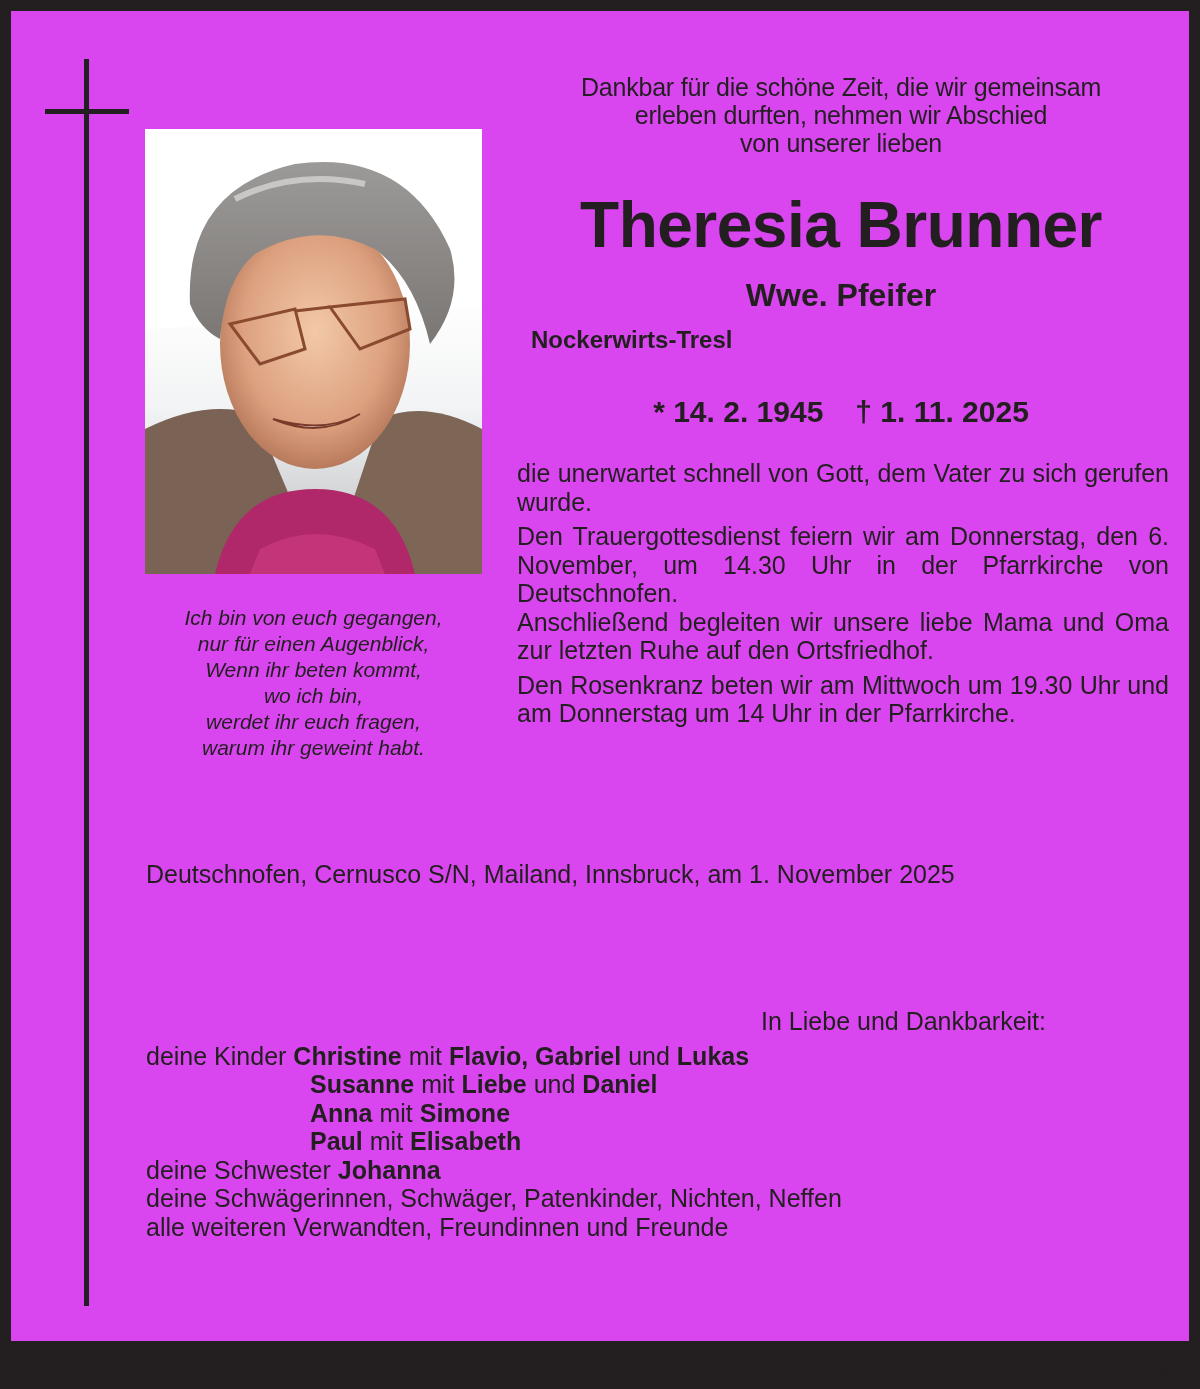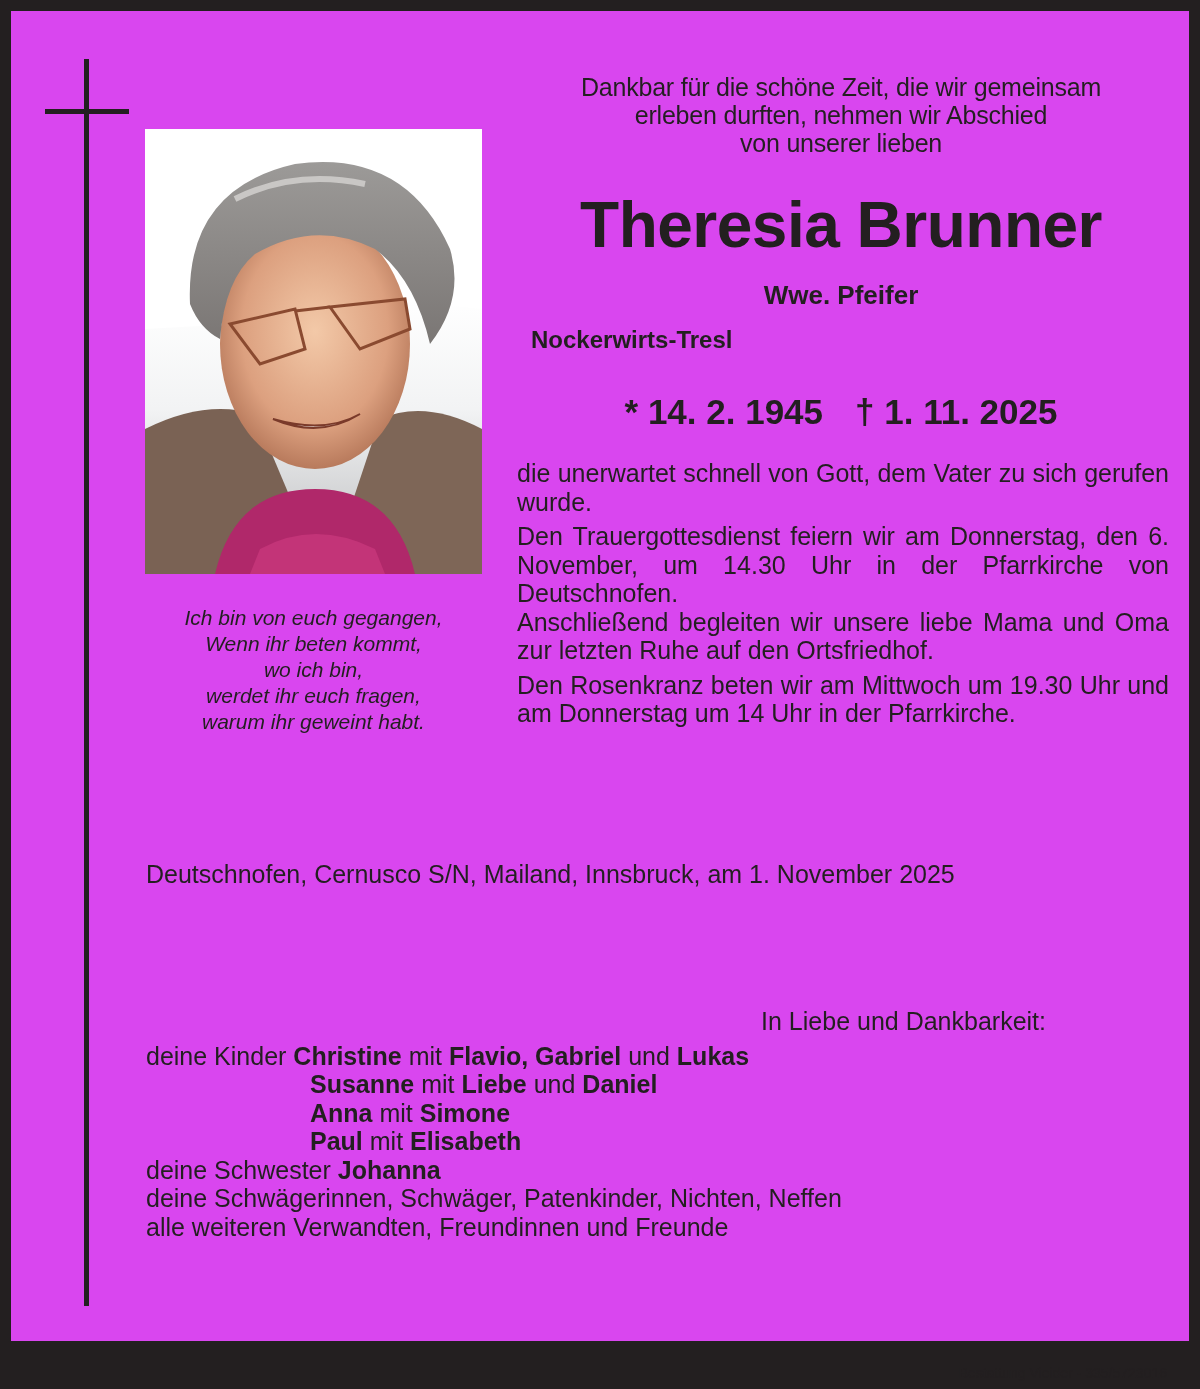--- a/index.html
+++ b/index.html
@@ -23,29 +23,29 @@
   .intro {
     left: 520px; top: 62px; width: 620px; text-align: center;
     font-size: 25px; line-height: 28px; letter-spacing: -0.2px;
   }
   .name {
     left: 520px; top: 178px; width: 620px; text-align: center;
     font-size: 64px; font-weight: bold; line-height: 72px; letter-spacing: -0.5px;
   }
   .widow {
     left: 520px; top: 264px; width: 620px; text-align: center;
-    font-size: 26px; font-weight: bold; line-height: 40px;
+    font-size: 32px; font-weight: bold; line-height: 40px;
   }
   .nick {
     left: 520px; top: 312px; width: 620px; text-align: left;
     font-size: 24px; font-weight: bold; line-height: 34px;
   }
   .dates {
     left: 520px; top: 384px; width: 620px; text-align: center;
-    font-size: 35px; font-weight: bold; line-height: 34px;
+    font-size: 30px; font-weight: bold; line-height: 34px;
   }
   .dates span + span { margin-left: 32px; }
   .body-text {
     left: 506px; top: 448px; width: 652px;
     font-size: 25px; line-height: 28.5px; text-align: justify;
   }
   .body-text p { margin: 0 0 6px 0; }
   .body-text p.tight { margin-bottom: 0; }
   .photo {
     left: 134px; top: 118px; width: 337px; height: 445px; overflow: hidden;
@@ -123,20 +123,21 @@
       <path d="M90 70 Q150 40 220 55" stroke="#c9c7c5" stroke-width="6" fill="none"></path>
       <path d="M85 195 L150 180 L160 220 L115 235 Z" fill="none" stroke="#8a4a30" stroke-width="3"></path>
       <path d="M185 178 L260 170 L265 200 L215 220 Z" fill="none" stroke="#8a4a30" stroke-width="3"></path>
       <line x1="150" y1="182" x2="185" y2="178" stroke="#8a4a30" stroke-width="3"></line>
       <path d="M128 290 Q175 310 215 285 Q180 305 128 290 Z" fill="#ffffff" stroke="#7a3a2a" stroke-width="2"></path>
     </svg>
   </div>
 
   <div class="abs poem">
     <div>Ich bin von euch gegangen,</div>
+    <div>nur für einen Augenblick,</div>
     <div>Wenn ihr beten kommt,</div>
     <div>wo ich bin,</div>
     <div>werdet ihr euch fragen,</div>
     <div>warum ihr geweint habt.</div>
   </div>
 
   <div class="abs body-text">
     <p>die unerwartet schnell von Gott, dem Vater zu sich gerufen wurde.</p>
     <p class="tight">Den Trauergottesdienst feiern wir am Donnerstag, den 6. November, um 14.30 Uhr in der Pfarrkirche von Deutschnofen.</p>
     <p>Anschließend begleiten wir unsere liebe Mama und Oma zur letzten Ruhe auf den Ortsfriedhof.</p>

